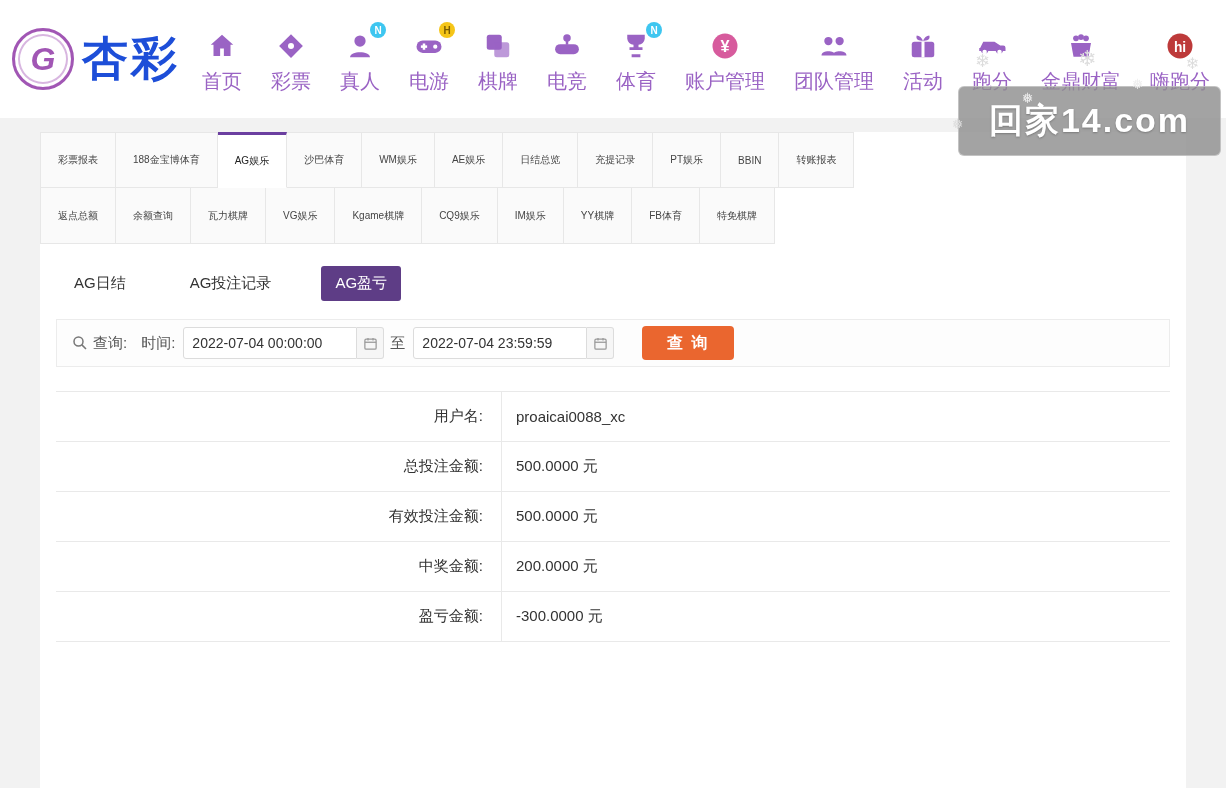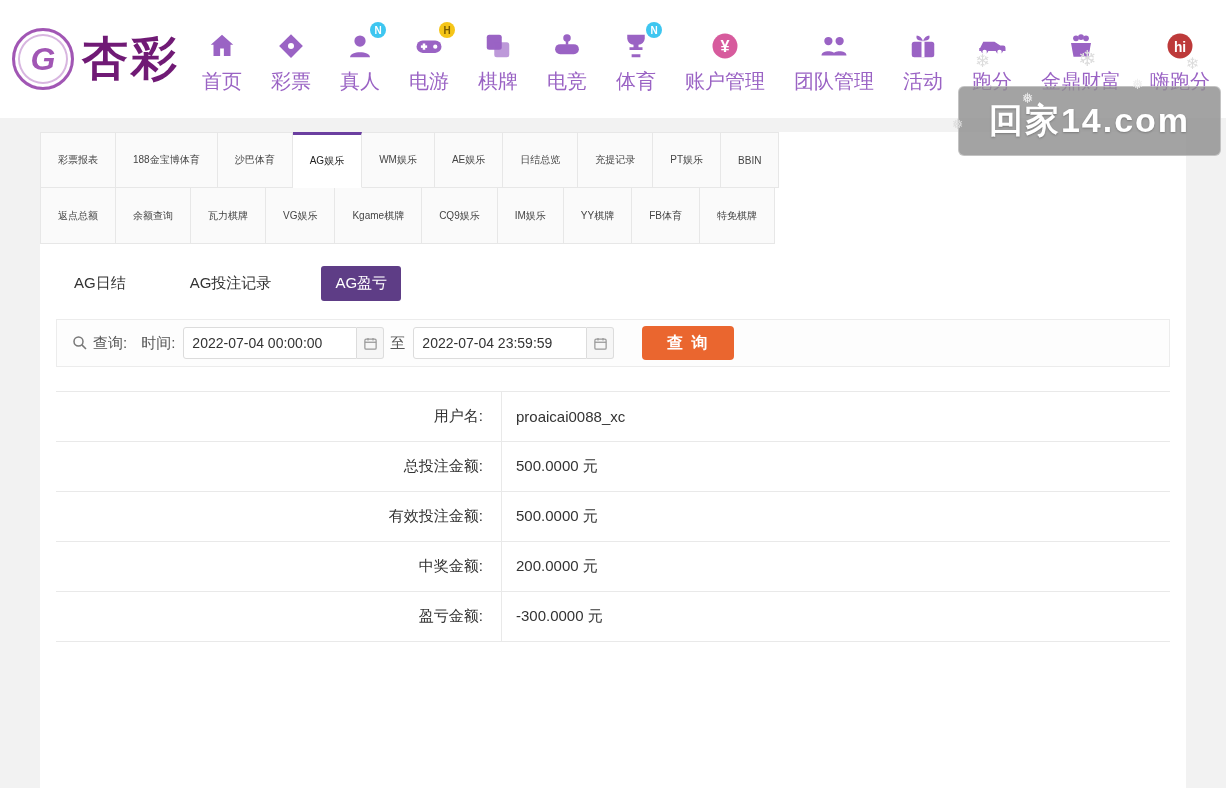--- a/index.html
+++ b/index.html
@@ -13,21 +13,21 @@
 
   
   .header { background:#fff; height:118px; display:flex; align-items:center; padding:0 12px; position:relative; }
   .logo { display:flex; align-items:center; gap:8px; margin-right:22px; flex:0 0 auto; }
   .logo-circle {
     width:62px; height:62px; border:3px solid #a156b4; border-radius:50%;
     display:flex; align-items:center; justify-content:center;
     color:#a156b4; font-size:32px; font-weight:bold; font-style:italic;
     box-shadow:inset 0 0 0 3px #fff, inset 0 0 0 5px #d8b6e0;
   }
-  .logo-text { font-size:46px; font-weight:bold; color:#701a75; letter-spacing:3px; }
+  .logo-text { font-size:46px; font-weight:bold; color:#1d4ed8; letter-spacing:3px; }
   .nav { display:flex; align-items:center; gap:29px; padding-top:6px; }
   .nav-item { display:flex; flex-direction:column; align-items:center; gap:5px; cursor:pointer; }
   .nav-icon { width:34px; height:34px; position:relative; display:flex; align-items:center; justify-content:center; }
   .nav-icon svg { width:30px; height:30px; fill:#9a63c4; }
   .nav-badge {
     position:absolute; top:-7px; right:-9px; width:16px; height:16px; border-radius:50%;
     font-size:10px; font-weight:bold; color:#fff; display:flex; align-items:center; justify-content:center;
   }
   .nav-badge.b-n { background:#3ec6f0; }
   .nav-badge.b-h { background:#f5c518; color:#7a5c00; }
@@ -243,28 +243,29 @@
 <span class="snow" style="left:1022px; top:90px; font-size:14px; color:#eee;">❅</span>
 <span class="snow" style="left:1078px; top:46px; font-size:22px;">❄</span>
 <span class="snow" style="left:1132px; top:76px; font-size:14px; color:#eee;">❅</span>
 <span class="snow" style="left:1186px; top:54px; font-size:16px;">❄</span>
 <span class="snow" style="left:952px; top:116px; font-size:14px;">❅</span>
 
 <div class="main">
   <div class="tabrow tabrow-1">
       <div class="tab">彩票报表</div>
       <div class="tab">188金宝博体育</div>
+      <div class="tab active">AG娱乐</div>
       <div class="tab">沙巴体育</div>
-      <div class="tab active">AG娱乐</div>
       <div class="tab">WM娱乐</div>
       <div class="tab">AE娱乐</div>
       <div class="tab">日结总览</div>
       <div class="tab">充提记录</div>
       <div class="tab">PT娱乐</div>
       <div class="tab">BBIN</div>
+      <div class="tab">转账报表</div>
     </div>
   <div class="tabrow tabrow-2">
       <div class="tab">返点总额</div>
       <div class="tab">余额查询</div>
       <div class="tab">瓦力棋牌</div>
       <div class="tab">VG娱乐</div>
       <div class="tab">Kgame棋牌</div>
       <div class="tab">CQ9娱乐</div>
       <div class="tab">IM娱乐</div>
       <div class="tab">YY棋牌</div>

